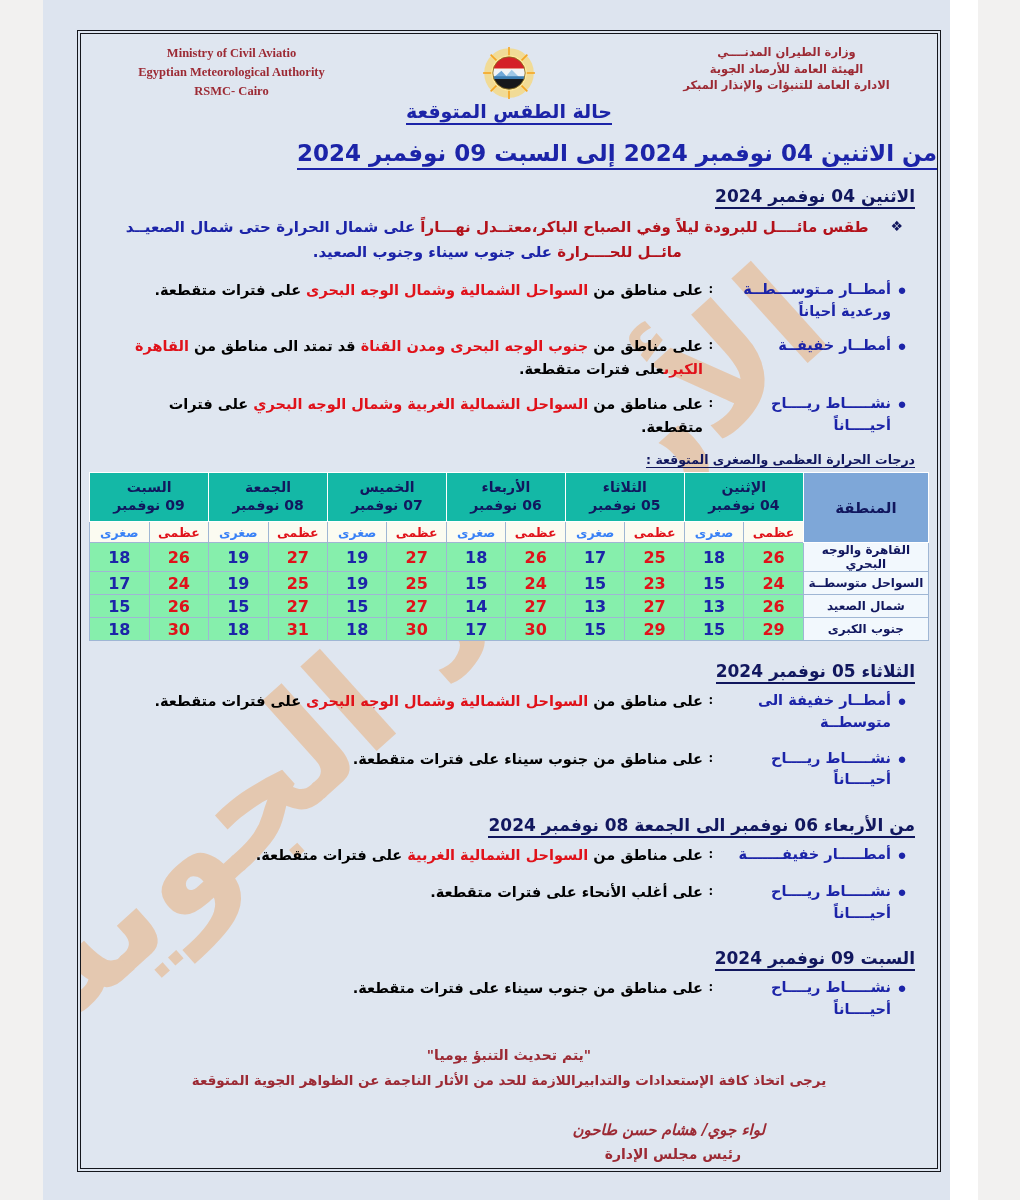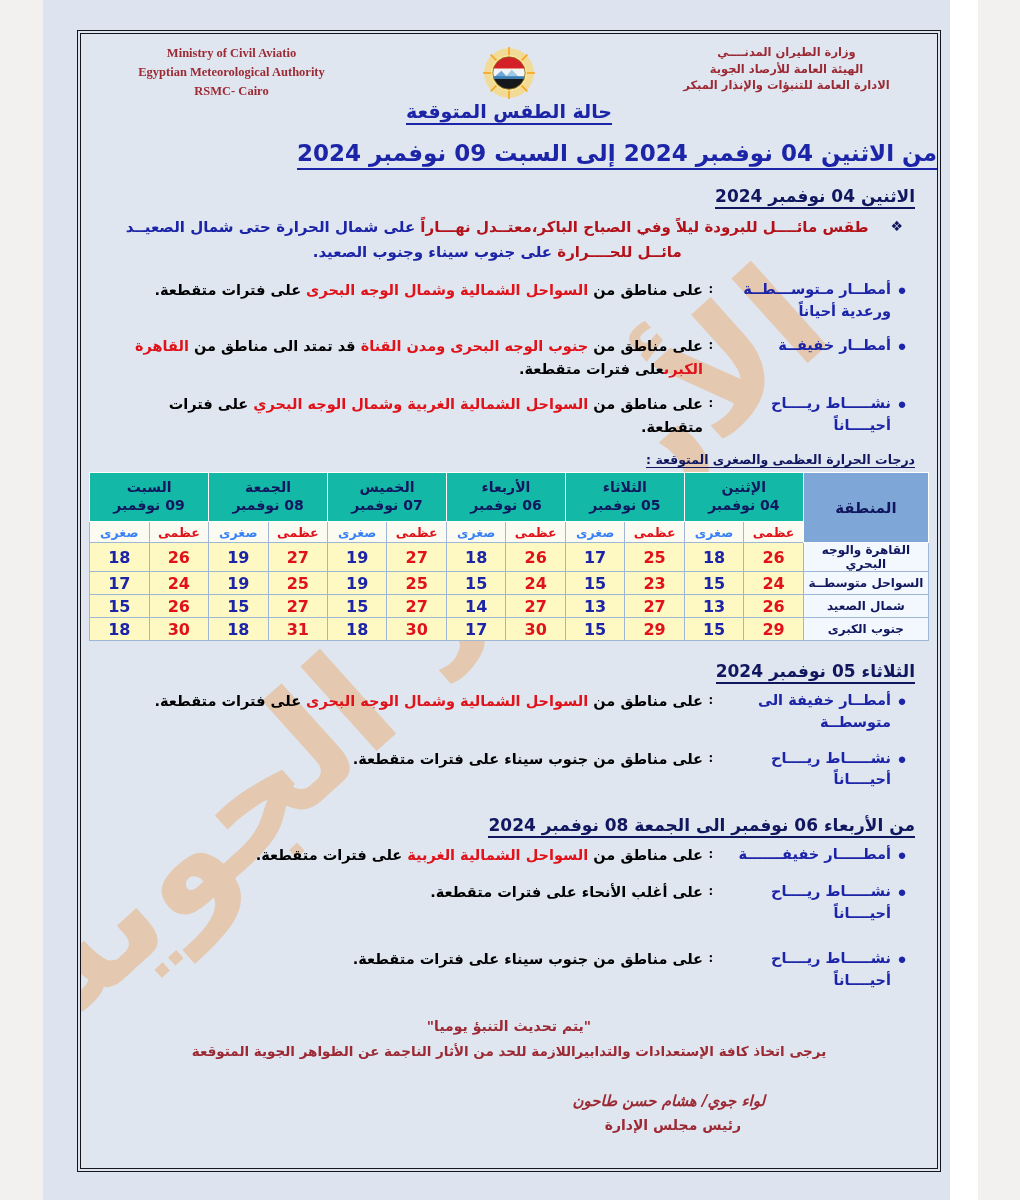--- a/index.html
+++ b/index.html
@@ -248,21 +248,21 @@
   .row-region {
     background: #f2f8fd;
     color: #11175e;
     font-weight: bold;
     font-size: 12px;
     text-align: right;
     padding: 0 7px 0 3px;
     height: 22px;
   }
   td.val {
-    background: #fef9c3;
+    background: #86efac;
     font-weight: bold;
     font-size: 16px;
     height: 22px;
     margin-left: 28px;
   }
   td.val.max { color: #e0121a; }
   td.val.min { color: #1c24a8; }
 
   
   .footer { margin-top: 26px; padding: 0 22px; }
@@ -561,20 +561,23 @@
         <div class="bullet">●</div>
         <div class="item-label">نشـــــاط ريــــاح أحيــــاناً</div>
         <div class="item-colon">:</div>
         <div class="item-desc">
           <span class="b">على أغلب الأنحاء على فترات متقطعة.</span>
         </div>
       </div>
     </div>
 
     <div class="day-block" style="margin-top:24px">
+      <div class="day-heading">
+        <span>السبت 09 نوفمبر 2024</span>
+      </div>
 
       <div class="item-row">
         <div class="bullet">●</div>
         <div class="item-label">نشـــــاط ريــــاح أحيــــاناً</div>
         <div class="item-colon">:</div>
         <div class="item-desc">
           <span class="b">على مناطق من جنوب سيناء على فترات متقطعة.</span>
         </div>
       </div>
     </div>

